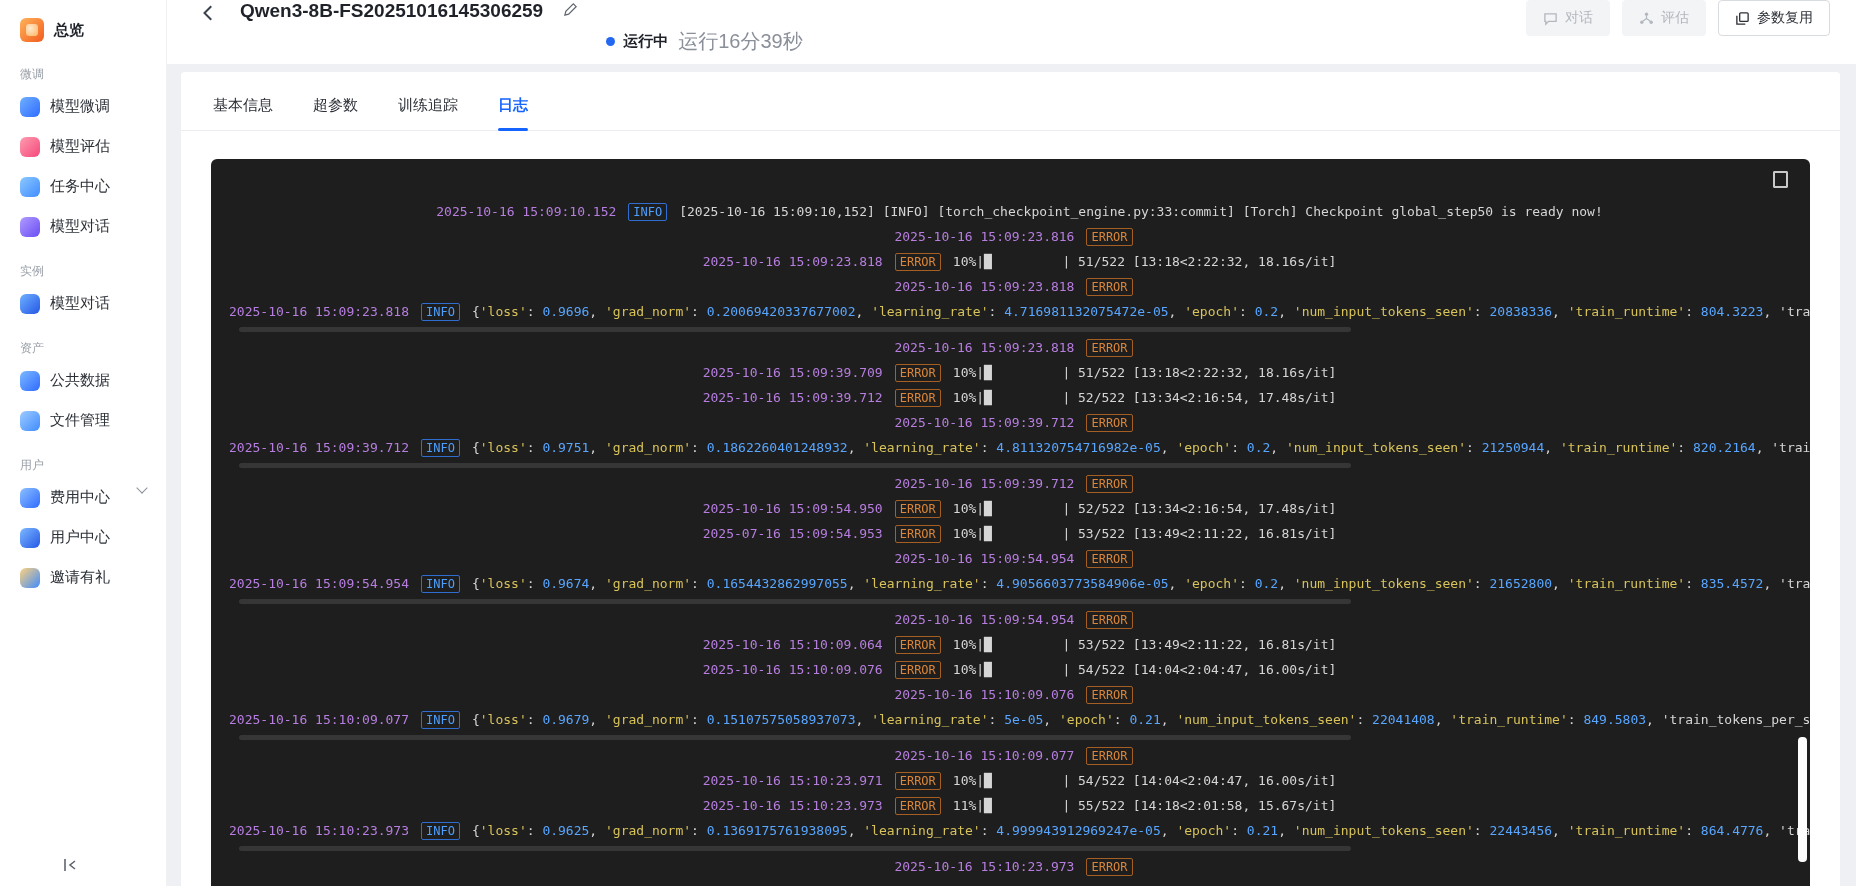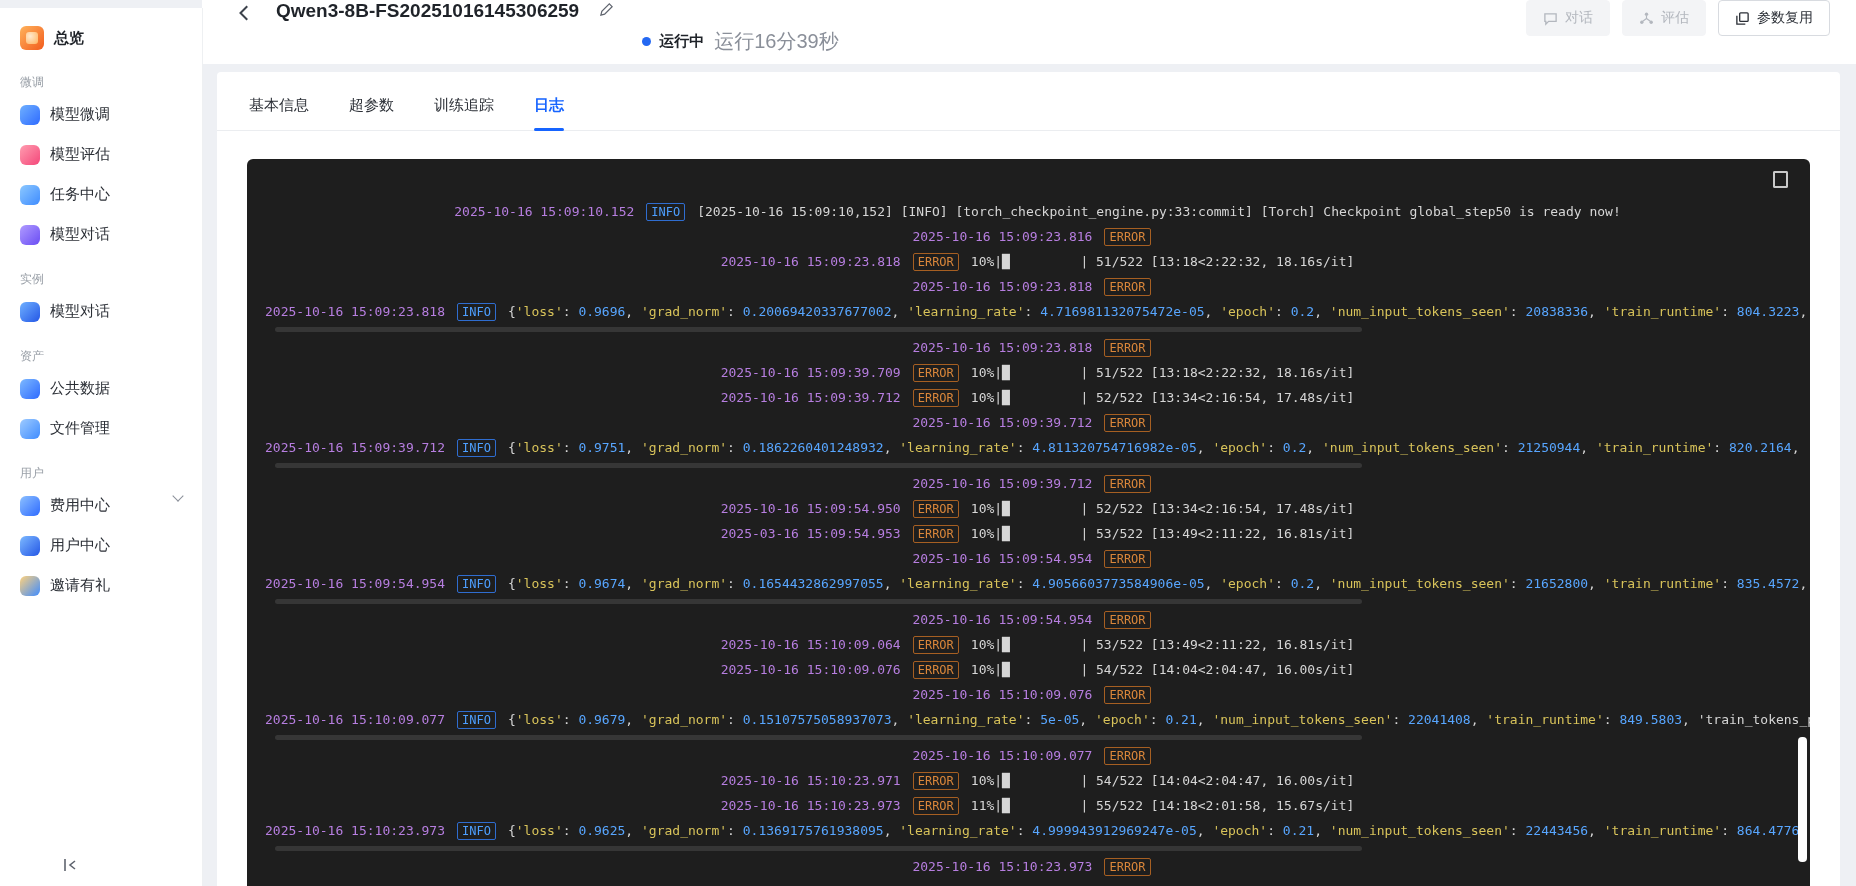--- a/index.html
+++ b/index.html
@@ -1,20 +1,20 @@
 <!DOCTYPE html>
 <html><head>
 <meta charset="utf-8">
 <style>
   *{box-sizing:border-box;margin:0;padding:0;}
   html,body{width:1856px;height:886px;overflow:hidden;}
   body{display:flex;font-family:"Liberation Sans","DejaVu Sans",sans-serif;background:#eef0f4;color:#1f2329;}
 
   
-  .sidebar{width:202px;background:#fff;flex-shrink:0;position:relative;padding-top:12px;box-shadow:1px 0 0 #eef0f2;margin-top:8px;}
+  .sidebar{width:166px;background:#fff;flex-shrink:0;position:relative;padding-top:12px;box-shadow:1px 0 0 #eef0f2;}
   .brand{display:flex;align-items:center;gap:10px;padding:6px 20px 8px;}
   .brand-logo{width:24px;height:24px;border-radius:6px;background:linear-gradient(135deg,#ffb35c,#f25b1c);position:relative;flex-shrink:0;}
   .brand-logo::after{content:"";position:absolute;inset:6px;border-radius:3px;background:radial-gradient(circle at 35% 35%,#ffe9cf,#ffb45e);}
   .brand-label{font-size:15px;font-weight:bold;}
   .side-section{font-size:12px;color:#9aa0a8;padding:16px 20px 4px;}
   .nav-item{display:flex;gap:10px;padding:10px 20px;font-size:15px;color:#2b2f36;cursor:pointer;}
   .nav-ico{width:20px;height:20px;border-radius:6px;flex-shrink:0;}
   .ico-finetune{background:linear-gradient(135deg,#6fb0ff,#2f6bff);}
   .ico-eval{background:linear-gradient(135deg,#ff9db0,#f4477a);}
   .ico-task{background:linear-gradient(135deg,#8cc8ff,#3f8cff);}
@@ -195,21 +195,21 @@
           <div class="log-line"><span class="t-time">2025-10-16 15:09:23.818</span><span class="badge b-info">INFO</span><span class="t-content">{<span class="t-key">'loss'</span>: <span class="t-num">0.9696</span>, <span class="t-key">'grad_norm'</span>: <span class="t-num">0.20069420337677002</span>, <span class="t-key">'learning_rate'</span>: <span class="t-num">4.716981132075472e-05</span>, <span class="t-key">'epoch'</span>: <span class="t-num">0.2</span>, <span class="t-key">'num_input_tokens_seen'</span>: <span class="t-num">20838336</span>, <span class="t-key">'train_runtime'</span>: <span class="t-num">804.3223</span>, 'train_t</span></div>
           <div class="log-sep"></div>
           <div class="log-line"><span class="t-time">2025-10-16 15:09:23.818</span><span class="badge b-error">ERROR</span><span class="t-content"></span></div>
           <div class="log-line"><span class="t-time">2025-10-16 15:09:39.709</span><span class="badge b-error">ERROR</span><span class="t-content">10%|█         | 51/522 [13:18&lt;2:22:32, 18.16s/it]</span></div>
           <div class="log-line"><span class="t-time">2025-10-16 15:09:39.712</span><span class="badge b-error">ERROR</span><span class="t-content">10%|█         | 52/522 [13:34&lt;2:16:54, 17.48s/it]</span></div>
           <div class="log-line"><span class="t-time">2025-10-16 15:09:39.712</span><span class="badge b-error">ERROR</span><span class="t-content"></span></div>
           <div class="log-line"><span class="t-time">2025-10-16 15:09:39.712</span><span class="badge b-info">INFO</span><span class="t-content">{<span class="t-key">'loss'</span>: <span class="t-num">0.9751</span>, <span class="t-key">'grad_norm'</span>: <span class="t-num">0.1862260401248932</span>, <span class="t-key">'learning_rate'</span>: <span class="t-num">4.811320754716982e-05</span>, <span class="t-key">'epoch'</span>: <span class="t-num">0.2</span>, <span class="t-key">'num_input_tokens_seen'</span>: <span class="t-num">21250944</span>, <span class="t-key">'train_runtime'</span>: <span class="t-num">820.2164</span>, 'train_to</span></div>
           <div class="log-sep"></div>
           <div class="log-line"><span class="t-time">2025-10-16 15:09:39.712</span><span class="badge b-error">ERROR</span><span class="t-content"></span></div>
           <div class="log-line"><span class="t-time">2025-10-16 15:09:54.950</span><span class="badge b-error">ERROR</span><span class="t-content">10%|█         | 52/522 [13:34&lt;2:16:54, 17.48s/it]</span></div>
-          <div class="log-line"><span class="t-time">2025-03-16 15:09:54.953</span><span class="badge b-error">ERROR</span><span class="t-content">10%|█         | 53/522 [13:49&lt;2:11:22, 16.81s/it]</span></div>
+          <div class="log-line"><span class="t-time">2025-07-16 15:09:54.953</span><span class="badge b-error">ERROR</span><span class="t-content">10%|█         | 53/522 [13:49&lt;2:11:22, 16.81s/it]</span></div>
           <div class="log-line"><span class="t-time">2025-10-16 15:09:54.954</span><span class="badge b-error">ERROR</span><span class="t-content"></span></div>
           <div class="log-line"><span class="t-time">2025-10-16 15:09:54.954</span><span class="badge b-info">INFO</span><span class="t-content">{<span class="t-key">'loss'</span>: <span class="t-num">0.9674</span>, <span class="t-key">'grad_norm'</span>: <span class="t-num">0.1654432862997055</span>, <span class="t-key">'learning_rate'</span>: <span class="t-num">4.9056603773584906e-05</span>, <span class="t-key">'epoch'</span>: <span class="t-num">0.2</span>, <span class="t-key">'num_input_tokens_seen'</span>: <span class="t-num">21652800</span>, <span class="t-key">'train_runtime'</span>: <span class="t-num">835.4572</span>, 'train_</span></div>
           <div class="log-sep"></div>
           <div class="log-line"><span class="t-time">2025-10-16 15:09:54.954</span><span class="badge b-error">ERROR</span><span class="t-content"></span></div>
           <div class="log-line"><span class="t-time">2025-10-16 15:10:09.064</span><span class="badge b-error">ERROR</span><span class="t-content">10%|█         | 53/522 [13:49&lt;2:11:22, 16.81s/it]</span></div>
           <div class="log-line"><span class="t-time">2025-10-16 15:10:09.076</span><span class="badge b-error">ERROR</span><span class="t-content">10%|█         | 54/522 [14:04&lt;2:04:47, 16.00s/it]</span></div>
           <div class="log-line"><span class="t-time">2025-10-16 15:10:09.076</span><span class="badge b-error">ERROR</span><span class="t-content"></span></div>
           <div class="log-line"><span class="t-time">2025-10-16 15:10:09.077</span><span class="badge b-info">INFO</span><span class="t-content">{<span class="t-key">'loss'</span>: <span class="t-num">0.9679</span>, <span class="t-key">'grad_norm'</span>: <span class="t-num">0.15107575058937073</span>, <span class="t-key">'learning_rate'</span>: <span class="t-num">5e-05</span>, <span class="t-key">'epoch'</span>: <span class="t-num">0.21</span>, <span class="t-key">'num_input_tokens_seen'</span>: <span class="t-num">22041408</span>, <span class="t-key">'train_runtime'</span>: <span class="t-num">849.5803</span>, 'train_tokens_per_seco</span></div>
           <div class="log-sep"></div>
           <div class="log-line"><span class="t-time">2025-10-16 15:10:09.077</span><span class="badge b-error">ERROR</span><span class="t-content"></span></div>

